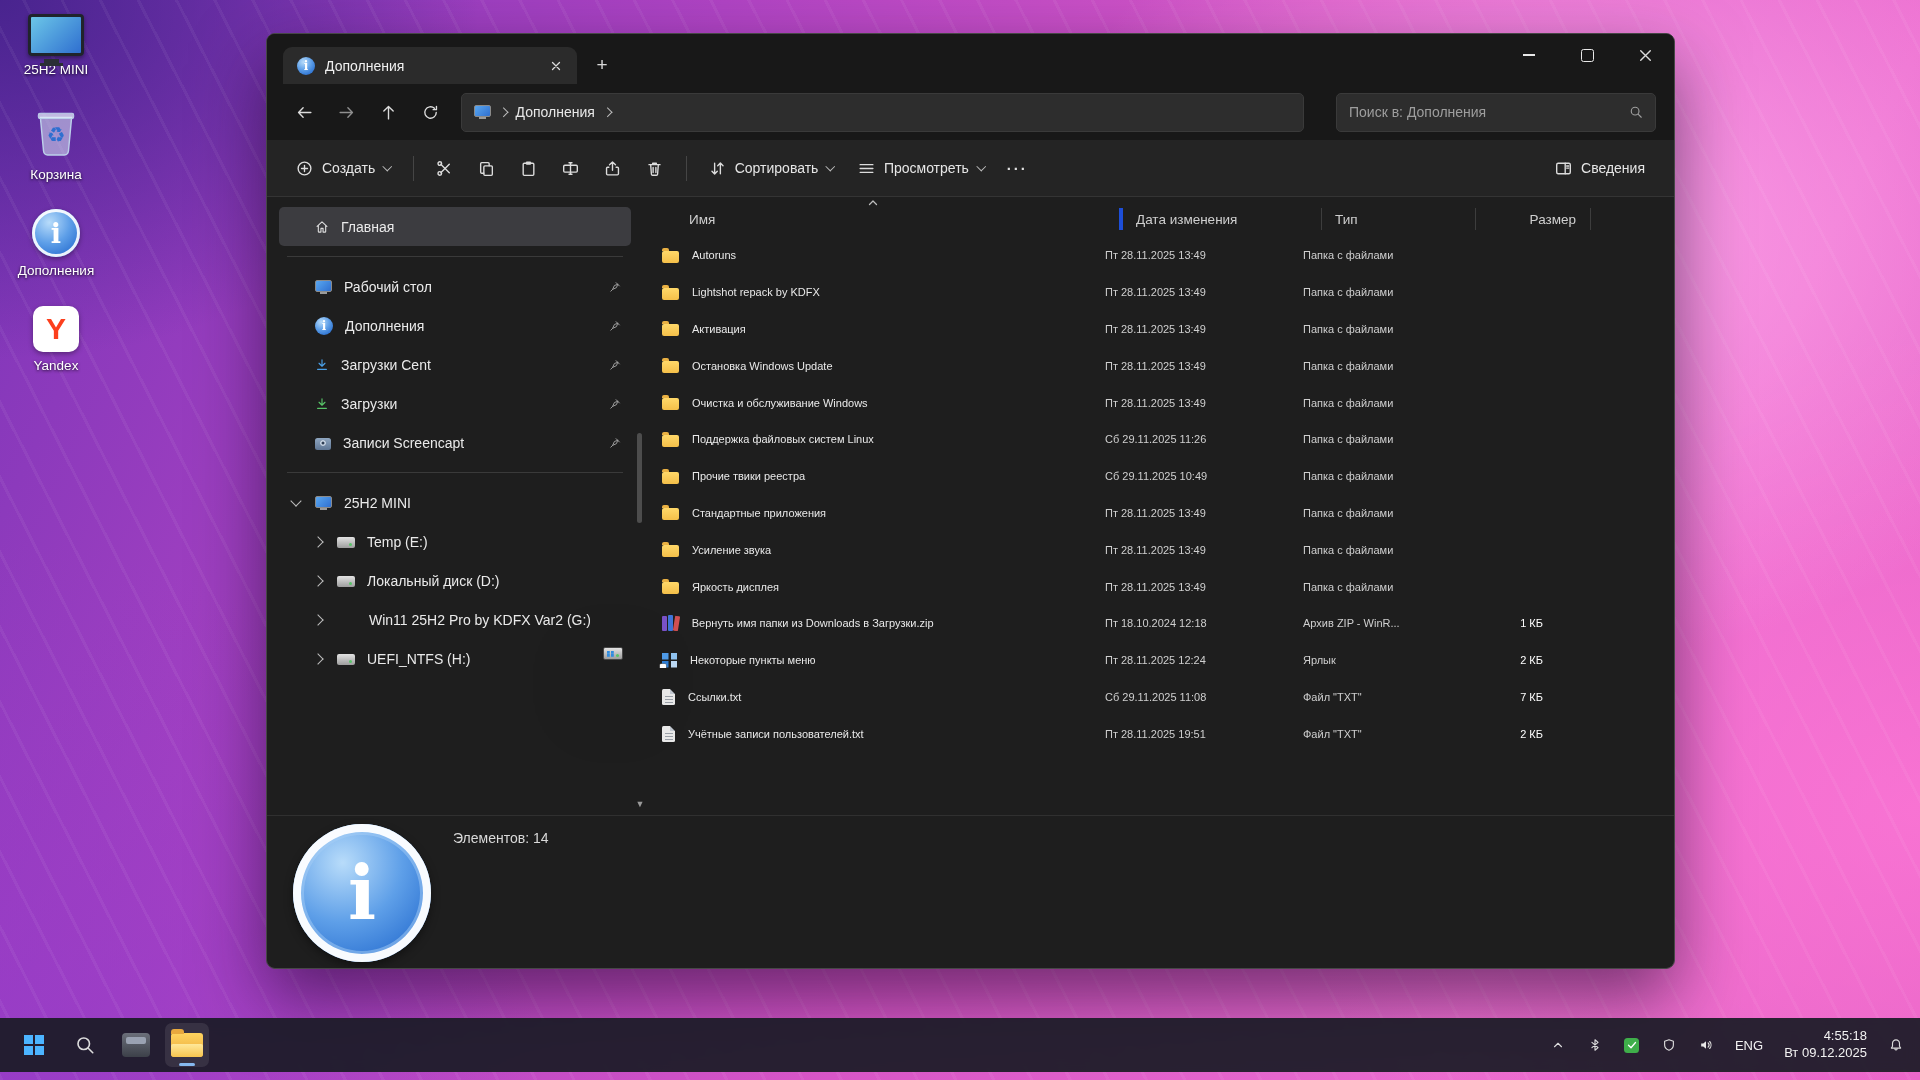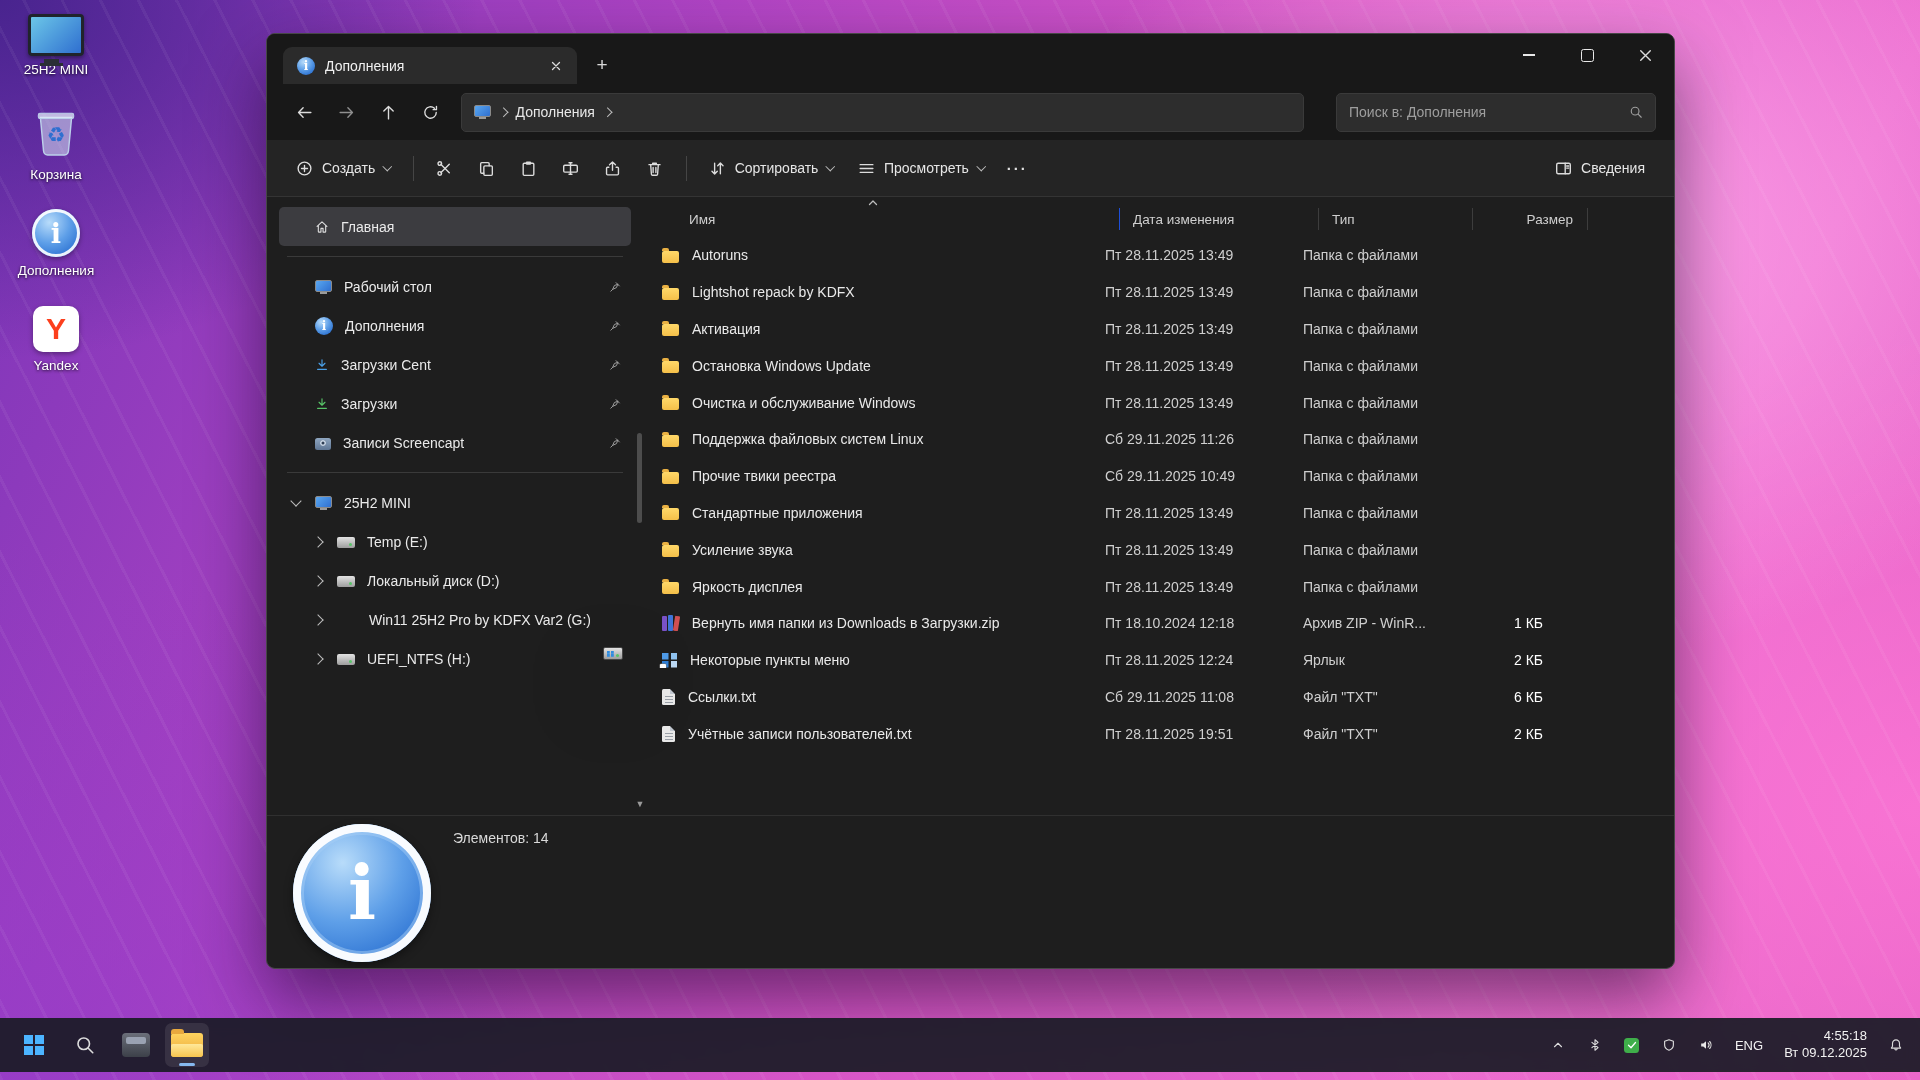--- a/index.html
+++ b/index.html
@@ -73,25 +73,25 @@
   .sscroll{position:absolute;right:2px;top:6px;bottom:6px;width:10px}
   .sthumb{position:absolute;left:2px;top:38%;width:5px;height:90px;background:#4d4d4d;border-radius:3px}
   .sarrow{position:absolute;left:0;bottom:0;width:10px;text-align:center;color:#9a9a9a;font-size:9px}
 
   
   .fpane{flex:1;min-width:0;display:flex;flex-direction:column;padding:4px 18px 0 8px}
   .cols{display:flex;height:36px;align-items:center;color:#cfcfcf;font-size:13.5px;position:relative;flex:none}
   .sortcaret{position:absolute;left:212px;top:-4px}
   .cols .c{display:flex;align-items:center;height:22px}
   .c-name{width:430px;padding-left:34px}
-  .c-date{width:185px;border-left:1px solid #1d4ed8;padding-left:13px}
+  .c-date{width:185px;border-left:4px solid #1d4ed8;padding-left:13px}
   .c-type{width:140px;border-left:1px solid #3d3d3d;padding-left:13px}
   .c-size{width:100px;border-left:1px solid #3d3d3d;border-right:1px solid #3d3d3d;justify-content:flex-end;padding-right:14px}
   .rows{flex:1;overflow:hidden}
-  .frow{height:36.8px;display:flex;align-items:center;border-radius:4px;color:#e9e9e9;font-size:14px}
+  .frow{height:36.8px;display:flex;align-items:center;border-radius:4px;color:#e9e9e9;font-size:11px}
   .cn{width:430px;display:flex;align-items:center;gap:13px;padding-left:7px;white-space:nowrap;overflow:hidden}
   .cd{width:185px;color:#cfcfcf;padding-left:13px}
   .ct{width:140px;color:#cfcfcf;padding-left:13px;white-space:nowrap;overflow:hidden}
   .cs{width:100px;color:#ffffff;text-align:right;padding-right:14px}
 
   
   .statusregion{height:152px;border-top:1px solid #303030;position:relative;flex:none}
   .bigicon{position:absolute;left:26px;top:8px;width:138px;height:138px;font-size:74px;box-shadow:inset 0 0 0 8px rgba(255,255,255,.95),inset 0 0 0 11px rgba(165,205,245,.5),0 4px 10px rgba(0,0,0,.4)}
   .statustext{position:absolute;left:186px;top:14px;color:#d9d9d9;font-size:14px}
 
@@ -551,21 +551,21 @@
           <div class="ct">Ярлык</div>
           <div class="cs">2 КБ</div>
         </div>
         <div class="frow">
           <div class="cn">
               <span class="fico ic-txt"></span>
               <span>Ссылки.txt</span>
             </div>
           <div class="cd">Сб 29.11.2025 11:08</div>
           <div class="ct">Файл "TXT"</div>
-          <div class="cs">6 КБ</div>
+          <div class="cs">7 КБ</div>
         </div>
         <div class="frow">
           <div class="cn">
               <span class="fico ic-txt"></span>
               <span>Учётные записи пользователей.txt</span>
             </div>
           <div class="cd">Пт 28.11.2025 19:51</div>
           <div class="ct">Файл "TXT"</div>
           <div class="cs">2 КБ</div>
         </div>

